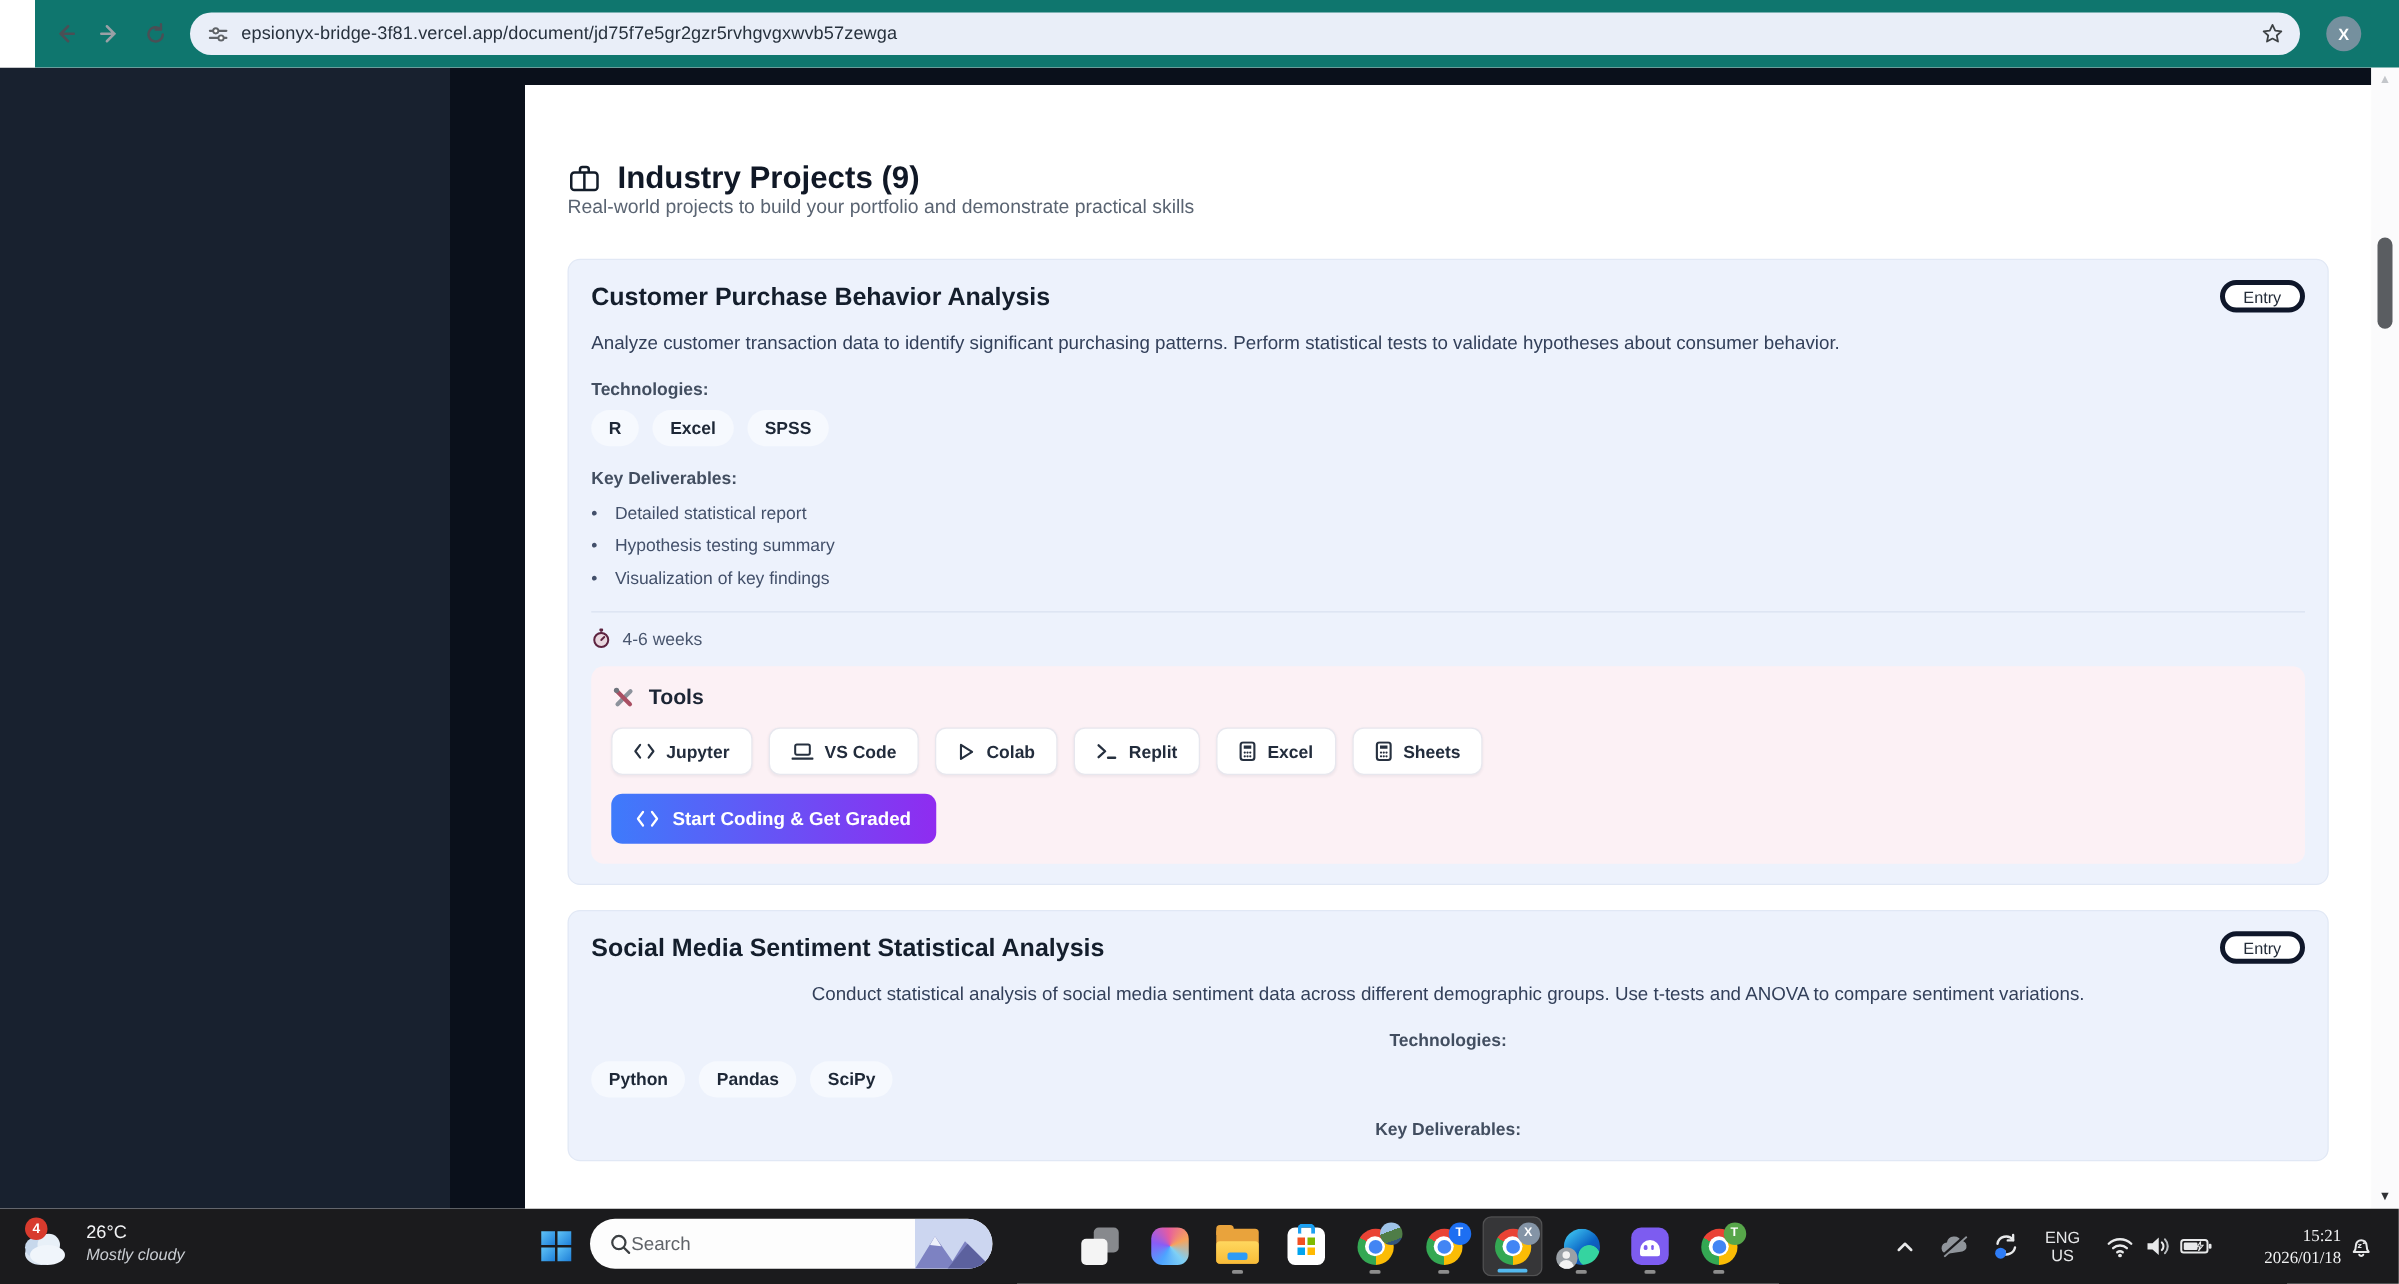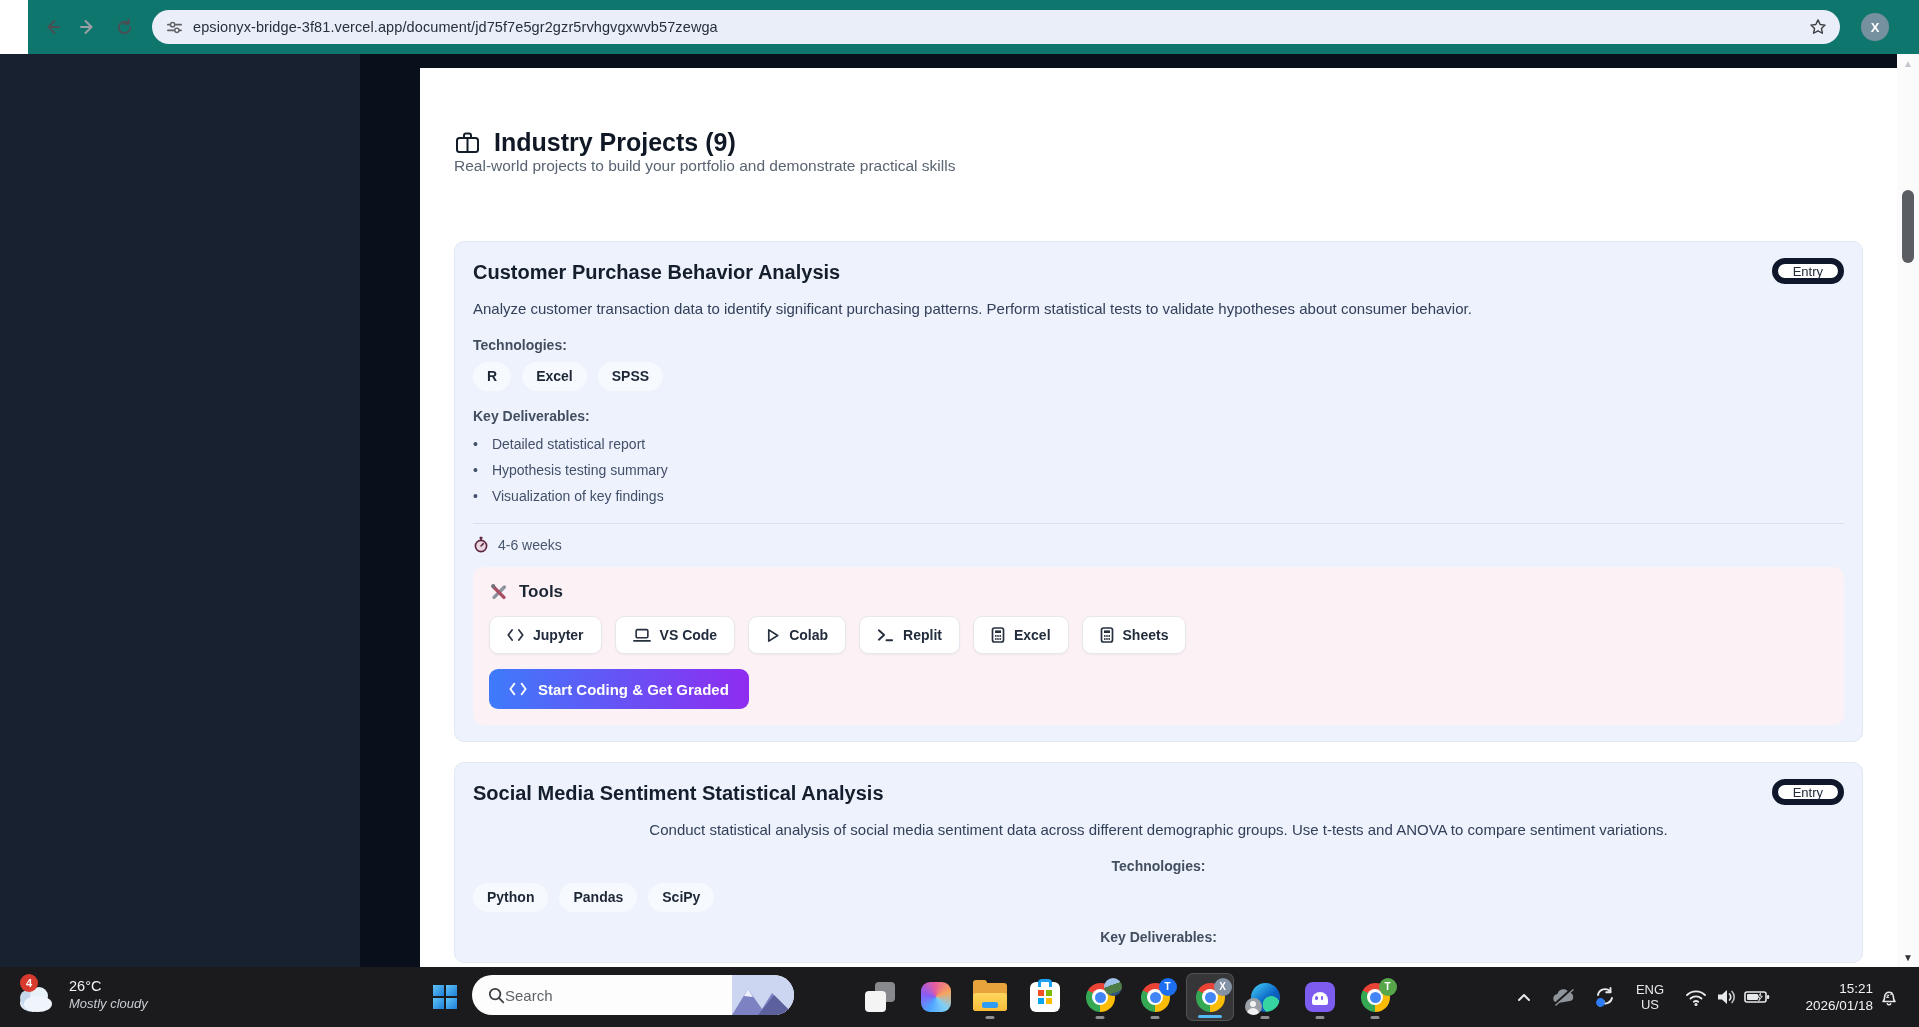--- a/index.html
+++ b/index.html
@@ -21,25 +21,25 @@
   .sidebar { position:absolute; left:0; top:0; width:360px; height:913px; background:#18212f; }
   .sidebar-edge { position:absolute; left:360px; top:0; width:60px; height:913px; background:#0a101b; }
   .top-strip { position:absolute; left:420px; top:0; width:1477px; height:14px; background:#0a101b; }
   .panel { position:absolute; left:420px; top:14px; width:1477px; height:993px; background:#ffffff; border-radius:14px 14px 0 0; overflow:hidden; }
   .panel-inner { padding:0 34px; }
 
   .proj-header { margin-top:60px; display:flex; align-items:center; gap:13px; }
   .proj-title { font-size:25px; font-weight:700; color:#101826; }
   .proj-sub { margin-top:0; font-size:15.5px; color:#5a6472; }
 
-  .card { margin-top:66px; background:#edf2fc; border:1px solid #e1e8f5; border-radius:10px; padding:16px 18px; }
+  .card { margin-top:32px; background:#edf2fc; border:1px solid #e1e8f5; border-radius:10px; padding:16px 18px; }
   .card + .card { margin-top:20px;text-align:center; }
   .card-head { display:flex; justify-content:space-between; align-items:flex-start; }
   .card-title { font-size:20px; font-weight:700; color:#141e2c; line-height:28px; }
-  .badge { height:26px; padding:0 15px; background:#fff; border:6px solid #0f172a; border-radius:999px; font-size:13px; color:#222b38; display:flex; align-items:center; cursor:default; }
+  .badge { height:26px; padding:0 15px; background:#fff; border:4px solid #0f172a; border-radius:999px; font-size:13px; color:#222b38; display:flex; align-items:center; cursor:default; }
   .card-desc { margin-top:12px; font-size:15px; color:#33405a; line-height:22px; }
   .sec-label { margin-top:16px; font-size:14px; font-weight:600; color:#424e60; line-height:18px; }
   .tags { margin-top:8px; display:flex; gap:11px; }
   .tag { background:#f6f9fe; border-radius:999px; padding:5px 14px; font-size:14px; font-weight:600; color:#1d2736; line-height:19px; }
   .bullets { margin-top:8px; }
   .bullet { display:flex; gap:14px; font-size:14px; color:#43506a; line-height:22px; margin-top:4px; }
   .bullet:first-child { margin-top:0; }
   .bullet i { font-style:normal; }
   .divider { border-top:1px solid #d9e1ef; margin-top:16px; }
   .duration { margin-top:12px; display:flex; align-items:center; gap:9px; font-size:14px; color:#49566e; }
@@ -110,21 +110,21 @@
   .edge-badge::before { content:""; position:absolute; left:5.5px; top:3px; width:6px; height:6px; border-radius:50%; background:#f2f2f2; }
   .edge-badge::after { content:""; position:absolute; left:2.5px; top:10px; width:12px; height:8px; border-radius:6px 6px 0 0; background:#f2f2f2; }
 
   .ghost-app { position:relative; width:30px; height:30px; background:#7d5cf0; border-radius:8px; display:flex; align-items:flex-end; justify-content:center; }
   .ghost { position:relative; width:16px; height:13px; margin-bottom:7px; background:#fff; border-radius:8px 8px 2px 2px; }
   .ghost::before { content:""; position:absolute; left:3px; top:4px; width:2.5px; height:3.5px; background:#7d5cf0; border-radius:2px; }
   .ghost::after { content:""; position:absolute; left:8.5px; top:4px; width:2.5px; height:3.5px; background:#7d5cf0; border-radius:2px; }
 
   .tray-item { position:absolute; top:0; height:60px; display:flex; align-items:center; justify-content:center; cursor:pointer; }
   .lang { flex-direction:column; color:#e8e9ea; font-size:13px; line-height:15px; text-align:center; }
-  .clock { flex-direction:column; align-items:flex-end; color:#f0f1f2; font-size:13.5px; line-height:17px; text-align:right; }
+  .clock { flex-direction:column; align-items:flex-end; color:#f0f1f2; font-size:13.5px; line-height:17px; text-align:right;font-family:Liberation Serif, serif; }
 </style>
 </head>
 <body>
 
 <div class="toolbar" data-name="browser-toolbar">
   <div class="nav-btn" style="left:10px" data-name="back-button">
     <svg width="20" height="20" viewBox="0 0 20 20" data-name="back-icon">
         <path d="M12.5 4 L6.5 10 L12.5 16 M6.5 10 H17" stroke="#4a4f55" stroke-width="2" fill="none" stroke-linecap="round"></path>
       </svg>
   </div>

